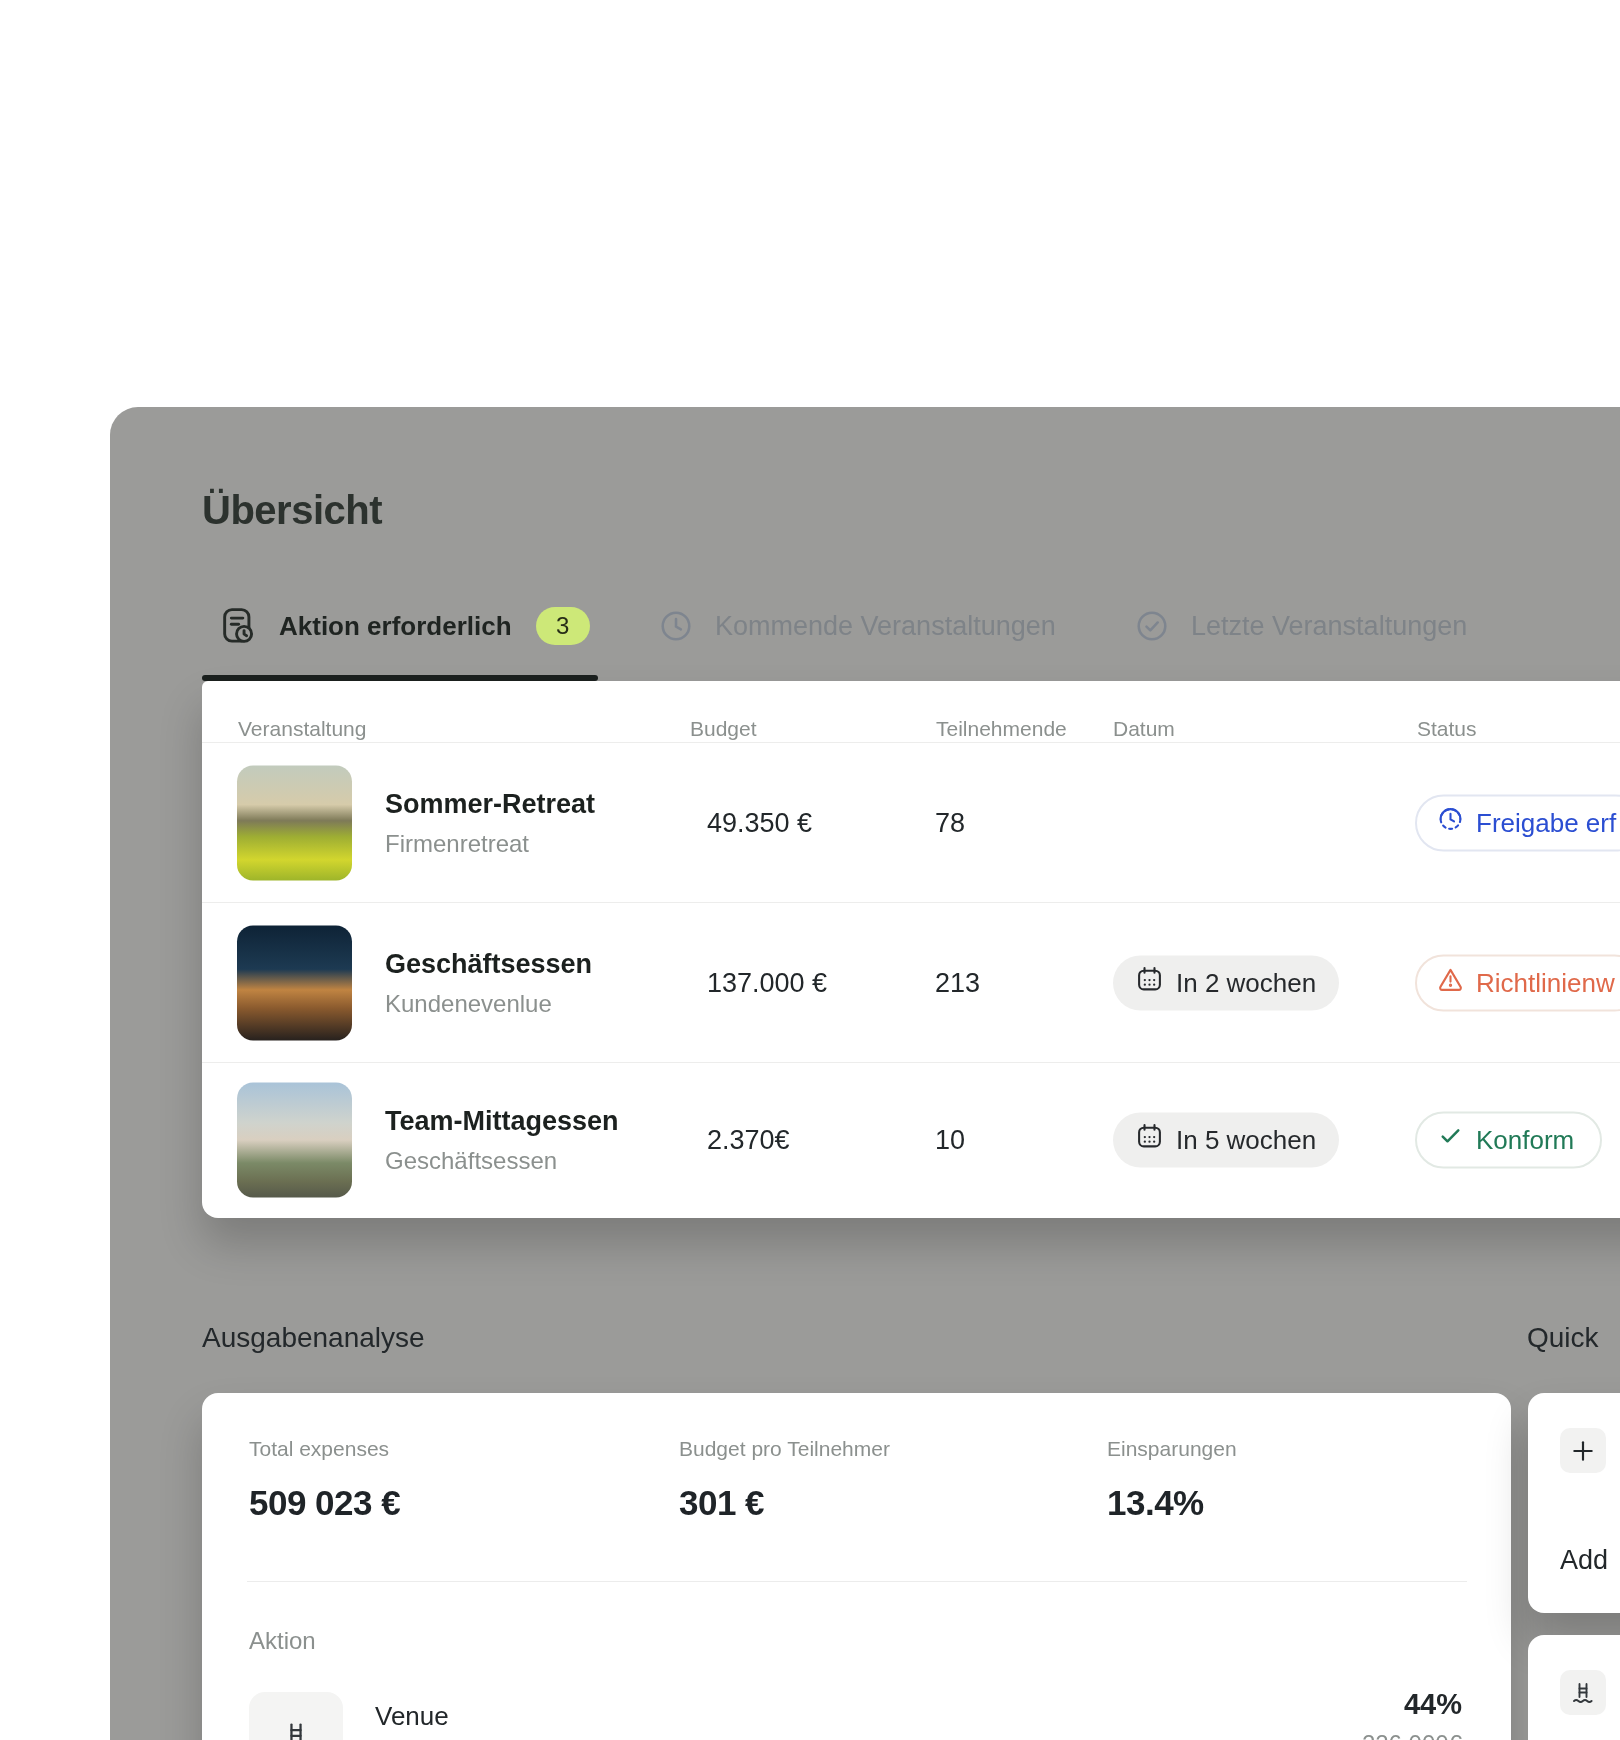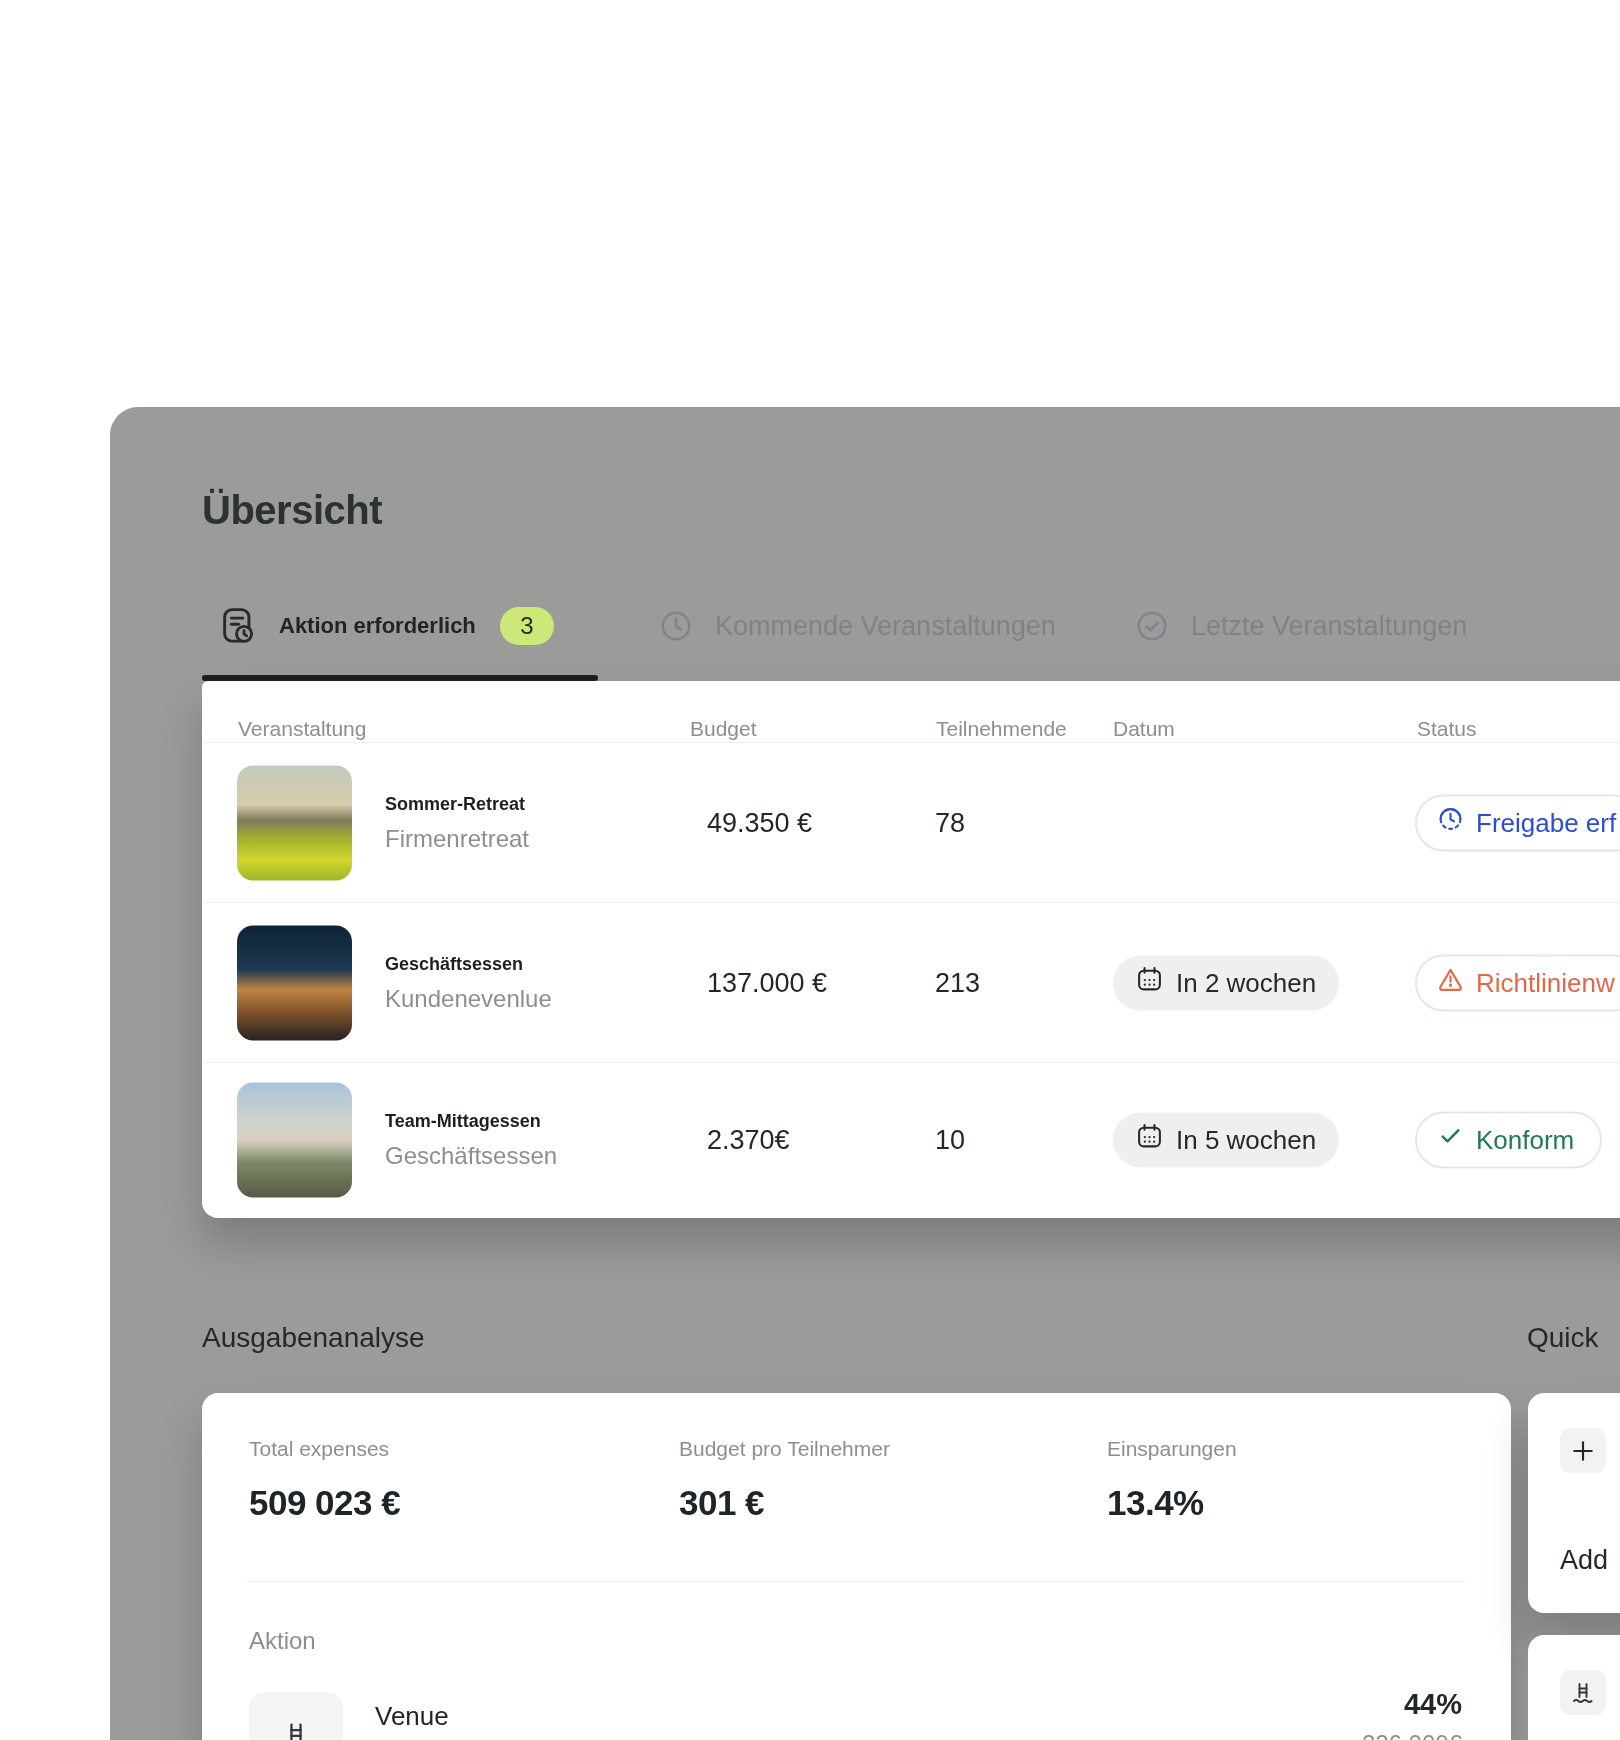--- a/index.html
+++ b/index.html
@@ -16,21 +16,21 @@
     background:#9b9b99; border-top-left-radius:28px;
   }
   .page-title {
     position:absolute; left:202px; top:488px;
     font-size:40px; font-weight:700; letter-spacing:-0.5px; color:#2c322e;
   }
   
   .tab { position:absolute; top:603px; height:46px; display:flex; align-items:center; }
   .tab .icon { flex:0 0 auto; display:flex; }
   .tab-label { white-space:nowrap; }
-  .tab-active .tab-label { margin-left:24px; font-size:22px; font-weight:700; color:#1f2421; }
+  .tab-active .tab-label { margin-left:24px; font-size:26px; font-weight:700; color:#1f2421; }
   .tab-dim .tab-label { margin-left:22px; font-size:27px; font-weight:400; color:#7e8388; }
   .tab-badge {
     margin-left:24px; min-width:54px; height:38px; padding:0 16px;
     background:#cde878; border-radius:20px;
     display:flex; align-items:center; justify-content:center;
     font-size:24px; font-weight:500; color:#272d18;
   }
   .tab-indicator {
     position:absolute; left:202px; top:675px; width:396px; height:6px;
     background:#1b201e; border-radius:3px;
@@ -48,21 +48,21 @@
   .row { position:relative; height:160px; border-top:1px solid #ededec; }
   .row:last-child { height:154px; }
   .cell { position:absolute; top:50%; transform:translateY(-50%); white-space:nowrap; }
   .thumb {
     left:35px; width:115px; height:115px; border-radius:16px;
   }
   .thumb-1 { background:linear-gradient(180deg,#c2cbbd 0%,#d6cbaa 34%,#7e7a58 48%,#9eae33 62%,#d2d62e 82%,#9eb52a 100%); }
   .thumb-2 { background:linear-gradient(180deg,#0e2336 0%,#1d3a52 38%,#c08442 56%,#8a5a2e 72%,#27211e 100%); }
   .thumb-3 { background:linear-gradient(180deg,#a9c3d8 0%,#cfd3cd 35%,#d9cfc0 50%,#7b8a67 70%,#6b6f52 86%,#56594a 100%); }
   .titleblock { left:183px; }
-  .row-title { font-size:18px; font-weight:700; color:#1c211f; }
+  .row-title { font-size:27px; font-weight:700; color:#1c211f; }
   .row-subtitle { font-size:24px; color:#8b908e; margin-top:10px; }
   .c-budget { left:505px; font-size:27px; font-weight:500; color:#22272a; }
   .c-participants { left:733px; font-size:27px; font-weight:500; color:#22272a; }
   .date-pill {
     left:911px; height:55px; padding:0 23px; border-radius:30px;
     background:#efefee; display:flex; align-items:center; gap:13px;
     font-size:26px; color:#26292c;
   }
   .status-pill {
     left:1213px; height:57px; padding:0 26px 0 20px; border-radius:30px;

